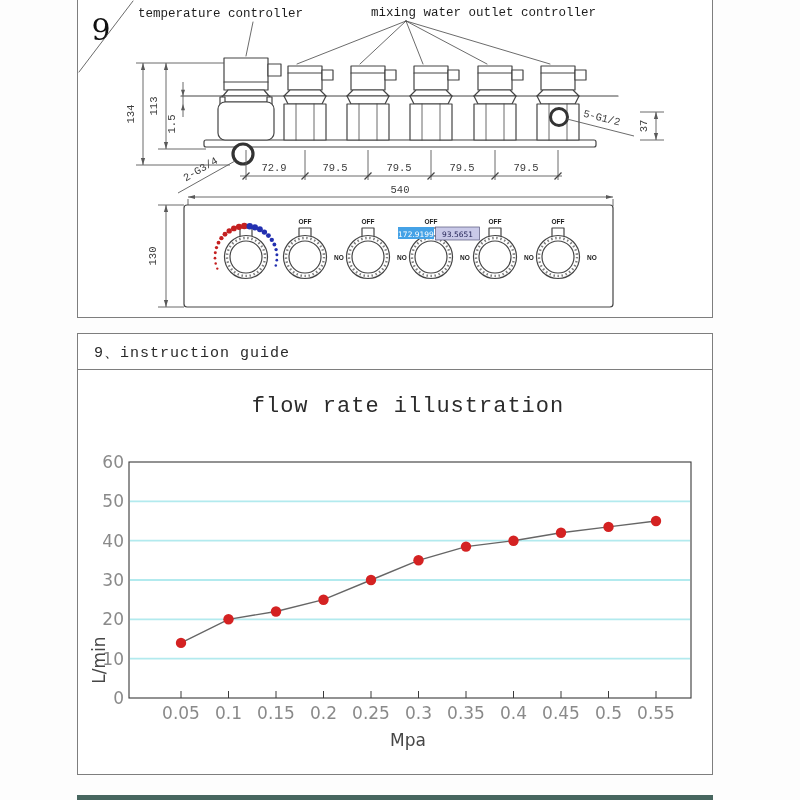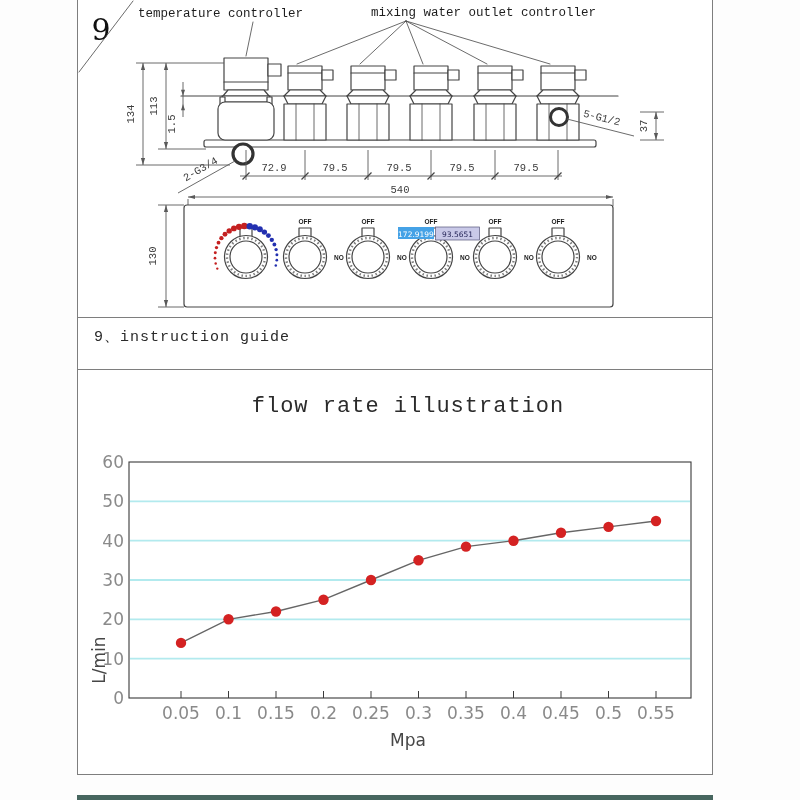--- a/index.html
+++ b/index.html
@@ -1,21 +1,21 @@
 <!DOCTYPE html>
 <html><head>
 <meta charset="utf-8">
 <style>
   html,body{margin:0;padding:0;background:#fff;}
   .canvas{position:relative;width:800px;height:800px;background:#fdfdfd;overflow:hidden;
           font-family:"Liberation Sans",sans-serif;}
   .sec{position:absolute;left:77px;width:636px;background:#fff;box-sizing:border-box;
        border:1px solid #7e7e7e;}
   .sec1{top:0;height:318px;border-top:none;}
-  .sec2{top:317px;height:60px;}
+  .sec2{top:333px;height:60px;}
   .sec3{top:369px;height:406px;}
   .caption{padding:9px 0 0 16px;font:15px "Liberation Mono",monospace;color:#2a2a2a;letter-spacing:1px;}
   .bottom-bar{position:absolute;left:77px;top:795px;width:636px;height:5px;background:#47665f;}
 
   
   .ln{stroke:#454545;stroke-width:1.2;fill:none;stroke-linecap:round;stroke-linejoin:round;}
   .f{fill:#ffffff;}
   .thin{stroke-width:0.8;}
   .dim{stroke:#5a5a5a;stroke-width:0.9;fill:none;}
   .arr{fill:#5a5a5a;stroke:none;}

